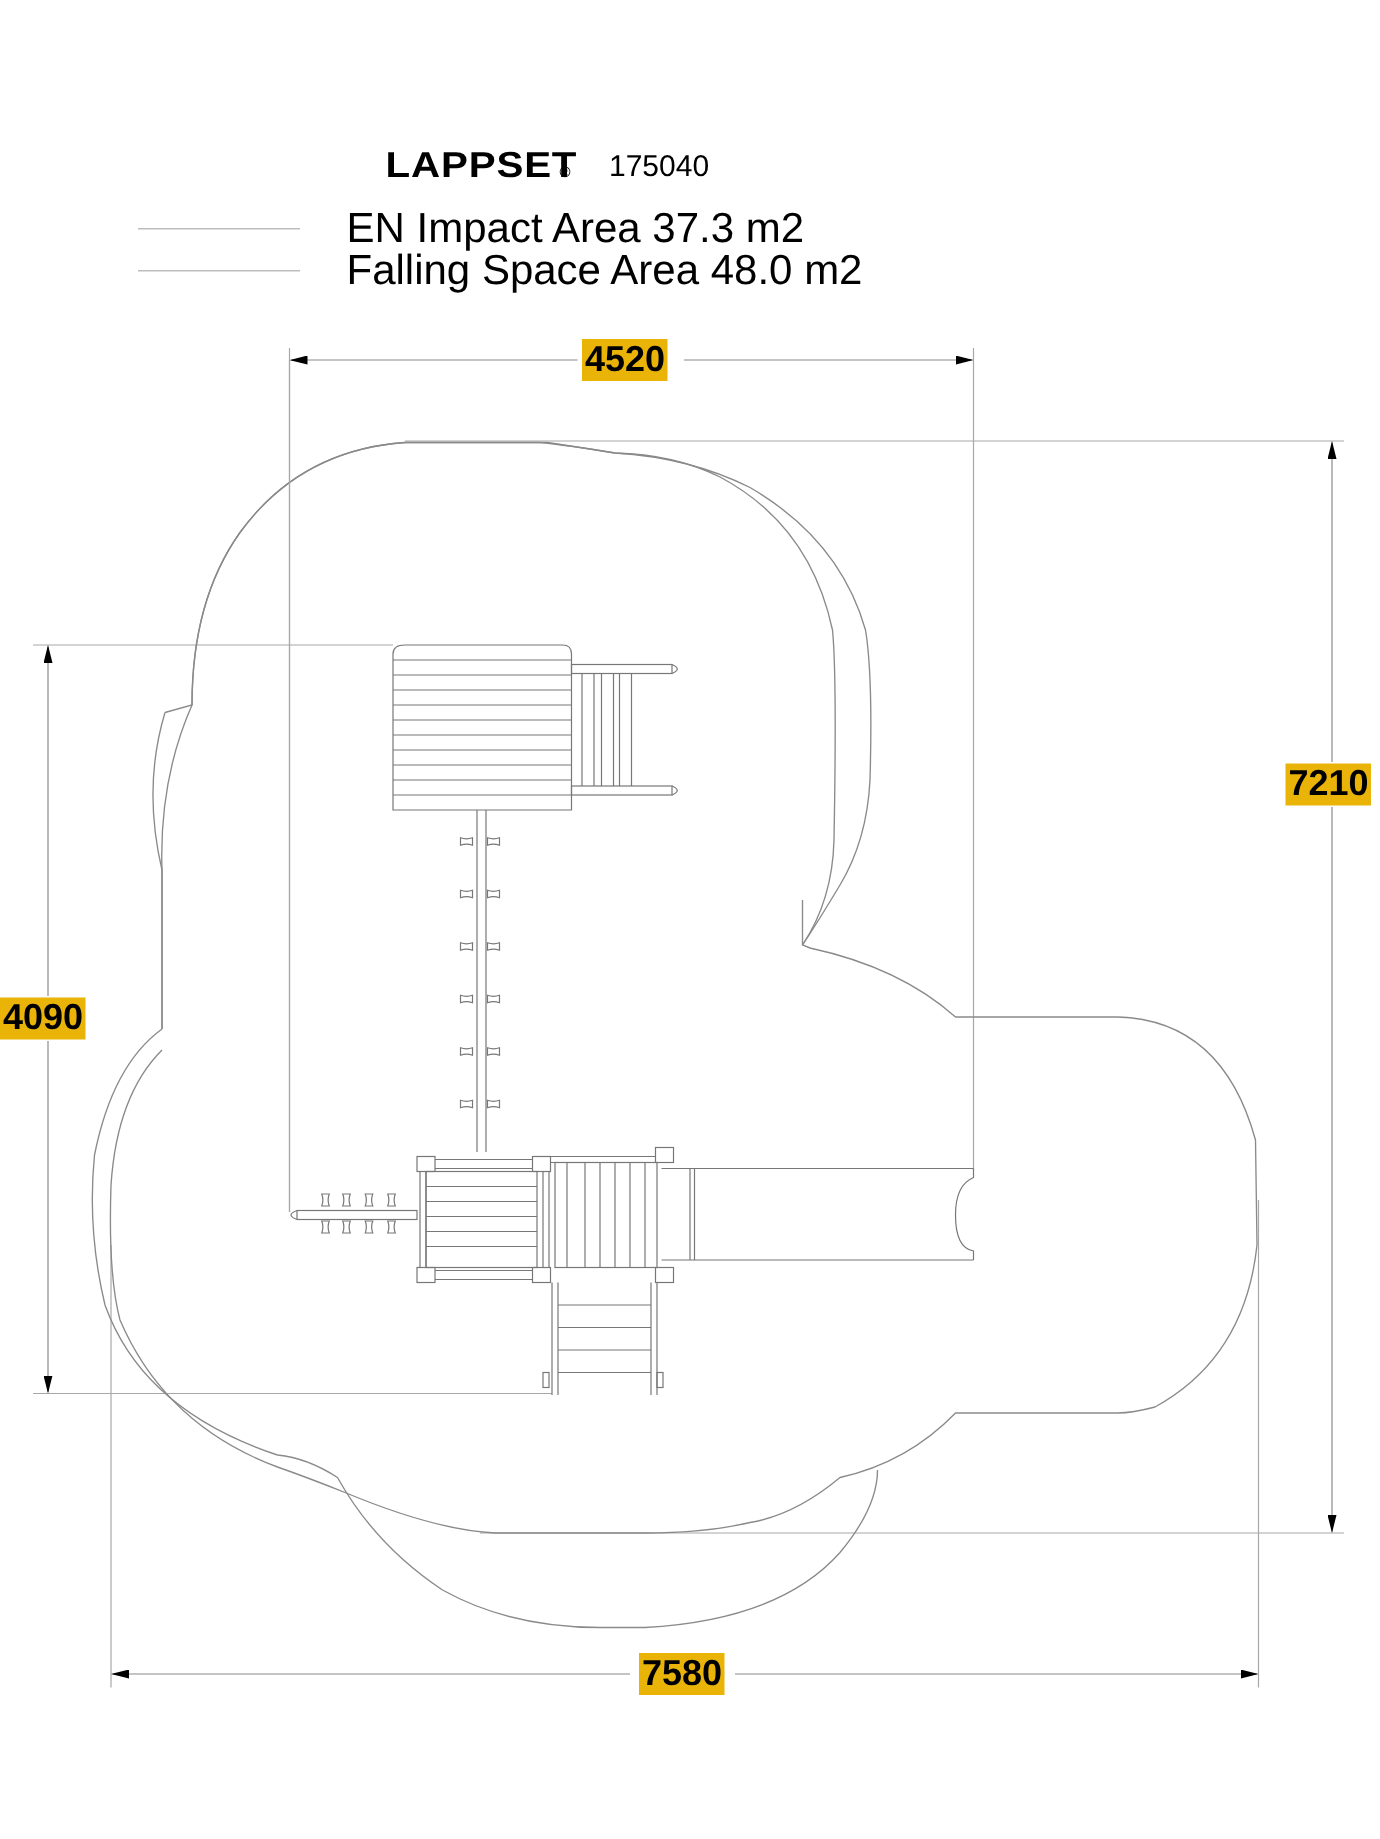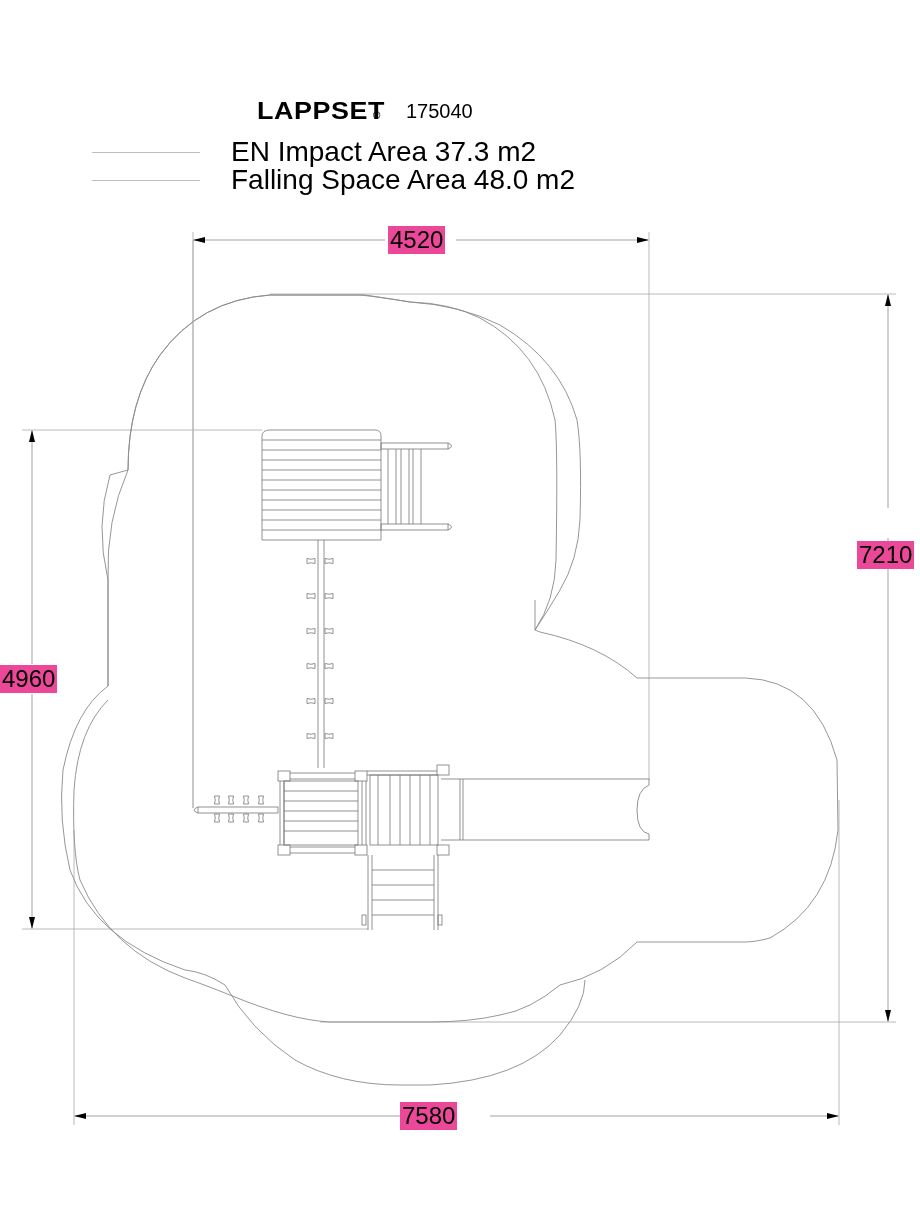--- a/index.html
+++ b/index.html
@@ -5,21 +5,21 @@
   html, body { margin: 0; padding: 0; background: #ffffff; }
   body { width: 920px; height: 1226px; position: relative; overflow: hidden; font-family: "Liberation Sans", sans-serif; color: #000; }
   .abs { position: absolute; }
   .brand { left: 257px; top: 97px; font-family: "Liberation Sans", sans-serif; font-weight: 900; font-size: 24px; letter-spacing: 0.5px; line-height: 28px; transform: scaleX(1.12); transform-origin: left center; }
   .reg { left: 373px; top: 110px; font-size: 10px; font-weight: bold; }
   .product { left: 406px; top: 97px; font-size: 20px; line-height: 28px; }
   .legend-text { font-size: 28px; line-height: 28px; }
   .legend-1 { left: 231px; top: 138px; }
   .legend-2 { left: 231px; top: 166px; }
   .legend-line { height: 0; border-top: 1px solid #bdbdbd; width: 108px; left: 92px; }
-  .dim-label { font-size: 24px; line-height: 28px; background: #ec4899; padding: 0 2px; }
+  .dim-label { font-size: 24px; line-height: 28px; background: #eab308; padding: 0 2px; font-weight: bold; }
   svg { position: absolute; left: 0; top: 0; }
 </style>
 </head>
 <body>
 
 <div class="abs brand">LAPPSET</div>
 <div class="abs reg">®</div>
 <div class="abs product">175040</div>
 
 <div class="abs legend-line" style="top:152px;"></div>
@@ -185,15 +185,15 @@
   <g fill="none" stroke="#777" stroke-width="0.8">
     <line x1="441" y1="779" x2="649" y2="779"></line>
     <line x1="441" y1="840" x2="649" y2="840"></line>
     <line x1="460" y1="779" x2="460" y2="840"></line>
     <line x1="463" y1="779" x2="463" y2="840"></line>
     <path d="M649,779 L649,785 Q637,790 637,810 Q637,832 649,834 L649,840"></path>
   </g>
 </svg>
 
 <div class="abs dim-label" style="left:388px; top:226px;">4520</div>
-<div class="abs dim-label" style="left:0px; top:665px;">4960</div>
-<div class="abs dim-label" style="left:857px; top:509px;margin-top:32px;">7210</div>
-<div class="abs dim-label" style="left:400px; top:1102px;">7580</div>
+<div class="abs dim-label" style="left:0px; top:665px;">4090</div>
+<div class="abs dim-label" style="left:857px; top:509px;">7210</div>
+<div class="abs dim-label" style="left:426px; top:1102px;">7580</div>
 
 </body></html>

